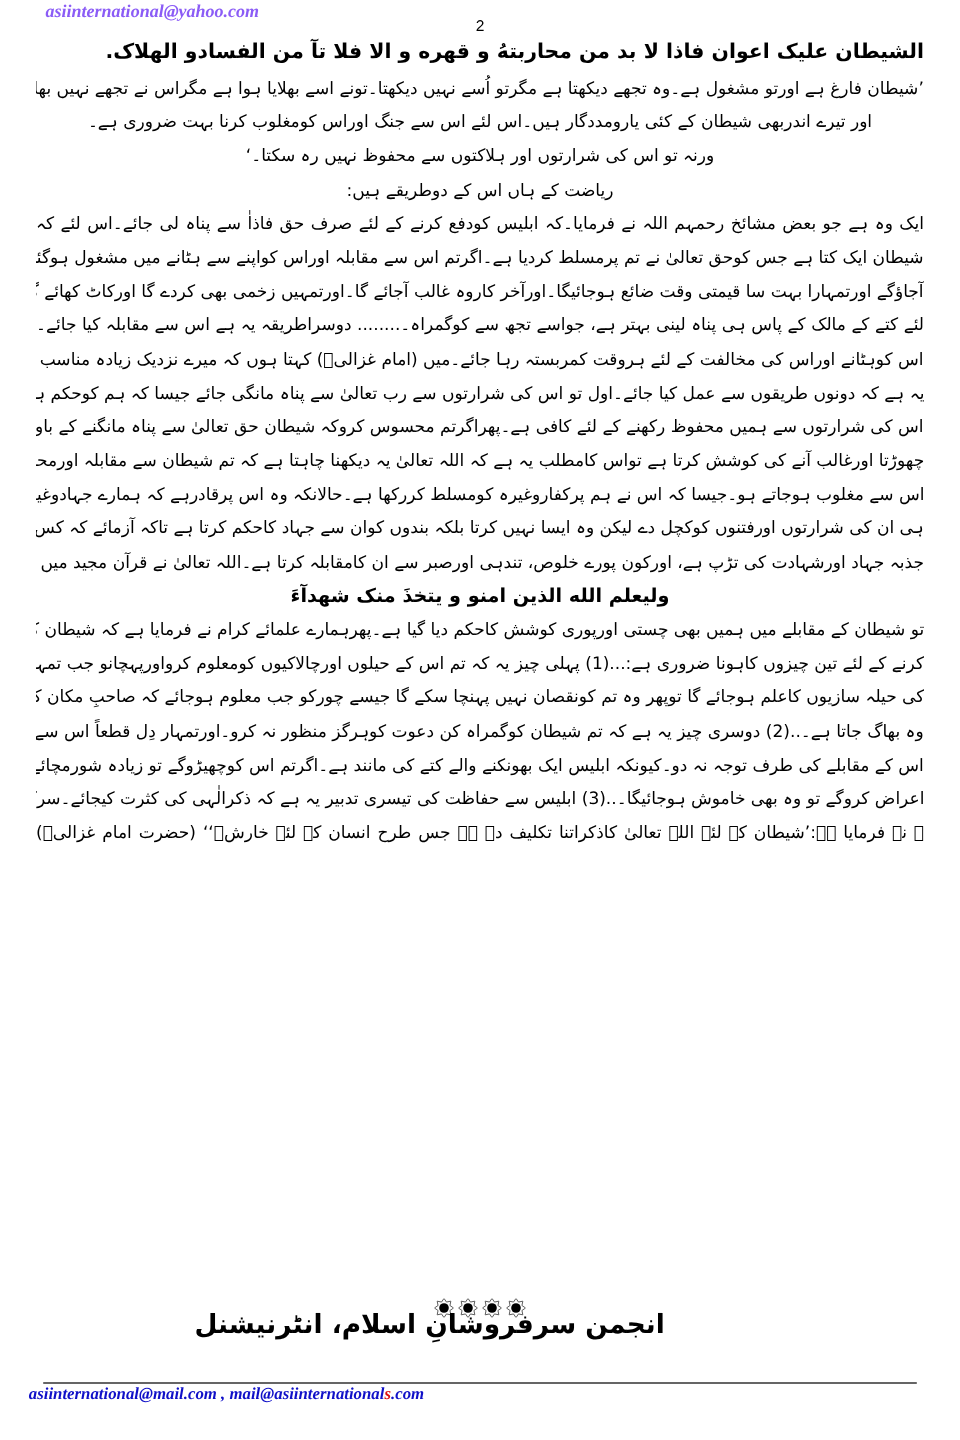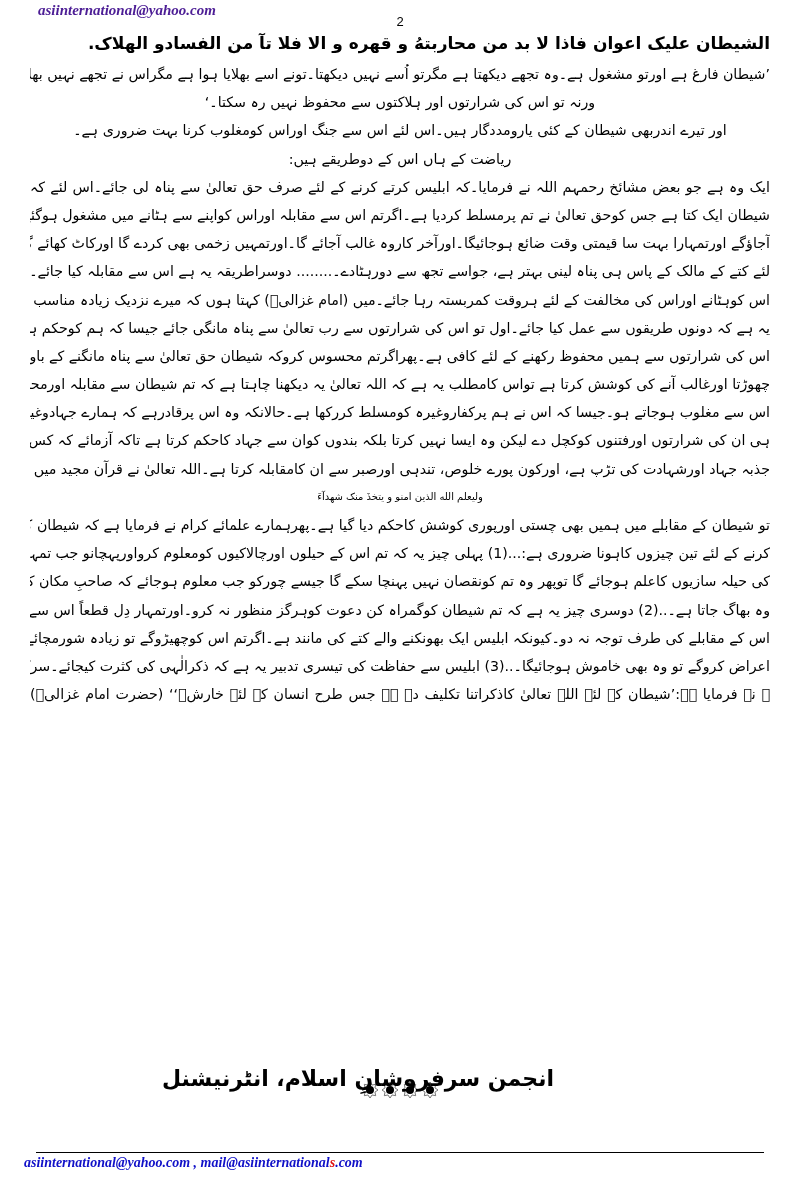--- a/index.html
+++ b/index.html
@@ -1,58 +1,58 @@
 <!DOCTYPE html>
 <html><head>
 <meta charset="utf-8">
 <style>
   html, body { margin:0; padding:0; background:#ffffff; }
   body { width:800px; height:1200px; position:relative; overflow:hidden;
          font-family:"DejaVu Sans", sans-serif; color:#000; }
   .top-email { position:absolute; left:38px; top:2px; font-family:"Liberation Serif", serif;
-               font-style:italic; font-weight:bold; font-size:15px; color:#4c1d95; }
+               font-style:italic; font-weight:bold; font-size:15px; color:#8b5cf6; }
   .page-num { position:absolute; left:0; width:800px; top:14px; text-align:center;
               font-family:"Liberation Sans", sans-serif; font-size:13px; }
   .arabic-head { position:absolute; left:30px; right:30px; top:33px; direction:rtl;
                  text-align:right; font-family:"DejaVu Sans", sans-serif; font-weight:bold; font-size:17px; }
   .body-block { position:absolute; left:30px; right:30px; top:60px; direction:rtl; }
   .ln { direction:rtl; font-family:"DejaVu Sans", sans-serif; font-size:14.2px;
         height:28.2px; line-height:28.2px; white-space:nowrap; overflow:hidden; }
   .ln.j { text-align:justify; text-align-last:justify; }
   .ln.r { text-align:center; }
   .ln.c { text-align:center; }
-  .ln.ayah { text-align:center; font-weight:normal; font-size:10px; }
+  .ln.ayah { text-align:center; font-weight:bold; font-size:16px; }
   .stars { position:absolute; left:0; width:800px; top:1082px; text-align:center; }
   .star { display:inline-block; width:16px; height:16px; margin:0 2px; position:relative; }
   .star svg { width:16px; height:16px; }
-  .org-name { position:absolute; left:0; width:716px; top:1066px; text-align:center; direction:rtl;
+  .org-name { position:absolute; left:0; width:716px; top:1092px; text-align:center; direction:rtl;
               font-family:"DejaVu Sans", sans-serif; font-weight:bold; font-size:22px; letter-spacing:0; }
   .rule { position:absolute; left:36px; right:36px; top:1152px; border-top:1.5px solid #000; }
   .foot-left { position:absolute; left:24px; top:1155px; font-family:"Liberation Serif", serif;
                font-style:italic; font-weight:bold; font-size:14px; color:#1010c8; }
   .foot-right { position:absolute; right:30px; top:1213px; font-family:"Liberation Serif", serif;
                 font-style:italic; font-weight:bold; font-size:16px; color:#1010c8; letter-spacing:0.6px;margin-left:44px; }
   .red { color:#e01010; }
 </style>
 </head>
 <body>
 
 <div class="top-email">asiinternational@yahoo.com</div>
 <div class="page-num">2</div>
 <div class="arabic-head">الشیطان علیک اعوان فاذا لا بد من محاربتهُ و قهره و الا فلا تآ من الفسادو الهلاک.</div>
 
 <div class="body-block" id="body-block">
     <div class="ln j">’شیطان فارغ ہے اورتو مشغول ہے۔وہ تجھے دیکھتا ہے مگرتو اُسے نہیں دیکھتا۔تونے اسے بھلایا ہوا ہے مگراس نے تجھے نہیں بھلایا</div>
+    <div class="ln c">اور تیرے اندربھی شیطان کے کئی یارومددگار ہیں۔اس لئے اس سے جنگ اوراس کومغلوب کرنا بہت ضروری ہے۔</div>
     <div class="ln c">ورنہ تو اس کی شرارتوں اور ہلاکتوں سے محفوظ نہیں رہ سکتا۔‘</div>
-    <div class="ln c">اور تیرے اندربھی شیطان کے کئی یارومددگار ہیں۔اس لئے اس سے جنگ اوراس کومغلوب کرنا بہت ضروری ہے۔</div>
     <div class="ln r">ریاضت کے ہاں اس کے دوطریقے ہیں:</div>
-    <div class="ln j">ایک وہ ہے جو بعض مشائخ رحمہم اللہ نے فرمایا۔کہ ابلیس کرتے کرنے کے لئے صرف حق تعالیٰ سے پناہ لی جائے۔اس لئے کہ</div>
+    <div class="ln j">ایک وہ ہے جو بعض مشائخ رحمہم اللہ نے فرمایا۔کہ ابلیس کودفع کرنے کے لئے صرف حق فاذاٰ سے پناہ لی جائے۔اس لئے کہ</div>
     <div class="ln j">شیطان ایک کتا ہے جس کوحق تعالیٰ نے تم پرمسلط کردیا ہے۔اگرتم اس سے مقابلہ اوراس کواپنے سے ہٹانے میں مشغول ہوگئے تو تنگ</div>
     <div class="ln j">آجاؤگے اورتمہارا بہت سا قیمتی وقت ضائع ہوجائیگا۔اورآخر کاروہ غالب آجائے گا۔اورتمہیں زخمی بھی کردے گا اورکاٹ کھائے گا۔اس</div>
-    <div class="ln j">لئے کتے کے مالک کے پاس ہی پناہ لینی بہتر ہے، جواسے تجھ سے دورہٹادے۔........ دوسراطریقہ یہ ہے اس سے مقابلہ کیا جائے۔</div>
+    <div class="ln j">لئے کتے کے مالک کے پاس ہی پناہ لینی بہتر ہے، جواسے تجھ سے کوگمراہ۔........ دوسراطریقہ یہ ہے اس سے مقابلہ کیا جائے۔</div>
     <div class="ln j">اس کوہٹانے اوراس کی مخالفت کے لئے ہروقت کمربستہ رہا جائے۔میں (امام غزالیؒ) کہتا ہوں کہ میرے نزدیک زیادہ مناسب اوربہتر</div>
     <div class="ln j">یہ ہے کہ دونوں طریقوں سے عمل کیا جائے۔اول تو اس کی شرارتوں سے رب تعالیٰ سے پناہ مانگی جائے جیسا کہ ہم کوحکم ہے۔اوراللہ تعالیٰ</div>
     <div class="ln j">اس کی شرارتوں سے ہمیں محفوظ رکھنے کے لئے کافی ہے۔پھراگرتم محسوس کروکہ شیطان حق تعالیٰ سے پناہ مانگنے کے باوجودتمہارا پیچھا نہیں</div>
     <div class="ln j">چھوڑتا اورغالب آنے کی کوشش کرتا ہے تواس کامطلب یہ ہے کہ اللہ تعالیٰ یہ دیکھنا چاہتا ہے کہ تم شیطان سے مقابلہ اورمحاربہ کرتے ہو یا</div>
     <div class="ln j">اس سے مغلوب ہوجاتے ہو۔جیسا کہ اس نے ہم پرکفاروغیرہ کومسلط کررکھا ہے۔حالانکہ وہ اس پرقادرہے کہ ہمارے جہادوغیرہ کے بغیر</div>
     <div class="ln j">ہی ان کی شرارتوں اورفتنوں کوکچل دے لیکن وہ ایسا نہیں کرتا بلکہ بندوں کوان سے جہاد کاحکم کرتا ہے تاکہ آزمائے کہ کس کے دِل میں</div>
     <div class="ln j">جذبہ جہاد اورشہادت کی تڑپ ہے، اورکون پورے خلوص، تندہی اورصبر سے ان کامقابلہ کرتا ہے۔اللہ تعالیٰ نے قرآن مجید میں فرمایا:</div>
     <div class="ln ayah">ولیعلم الله الذین امنو و یتخذَ منک شهدآءَ</div>
     <div class="ln j">تو شیطان کے مقابلے میں ہمیں بھی چستی اورپوری کوشش کاحکم دیا گیا ہے۔پھرہمارے علمائے کرام نے فرمایا ہے کہ شیطان کومغلوب</div>
     <div class="ln j">کرنے کے لئے تین چیزوں کاہونا ضروری ہے:...(1) پہلی چیز یہ کہ تم اس کے حیلوں اورچالاکیوں کومعلوم کرواورپہچانو جب تمہیں اس</div>
@@ -73,15 +73,15 @@
         <polygon points="10,0 12.6,3.8 17.1,2.9 16.2,7.4 20,10 16.2,12.6 17.1,17.1 12.6,16.2 10,20 7.4,16.2 2.9,17.1 3.8,12.6 0,10 3.8,7.4 2.9,2.9 7.4,3.8" fill="#fff" stroke="#555" stroke-width="1"></polygon>
         <circle cx="10" cy="10" r="5" fill="#000"></circle>
       </svg></span><span class="star"><svg viewBox="0 0 20 20">
         <polygon points="10,0 12.6,3.8 17.1,2.9 16.2,7.4 20,10 16.2,12.6 17.1,17.1 12.6,16.2 10,20 7.4,16.2 2.9,17.1 3.8,12.6 0,10 3.8,7.4 2.9,2.9 7.4,3.8" fill="#fff" stroke="#555" stroke-width="1"></polygon>
         <circle cx="10" cy="10" r="5" fill="#000"></circle>
       </svg></span></div>
 
 <div class="org-name">انجمن سرفروشانِ اسلام، انٹرنیشنل</div>
 <div class="rule"></div>
 
-<div class="foot-left"><span>asiinternational@yahoo.com ,  mail@asiinternational</span><span class="red">s</span><span>.com</span></div>
+<div class="foot-left"><span>asiinternational@mail.com ,  mail@asiinternational</span><span class="red">s</span><span>.com</span></div>
 
 <div class="foot-right"><span>http://asiinternational</span><span class="red">s</span><span>.com</span></div>
 
 </body></html>

